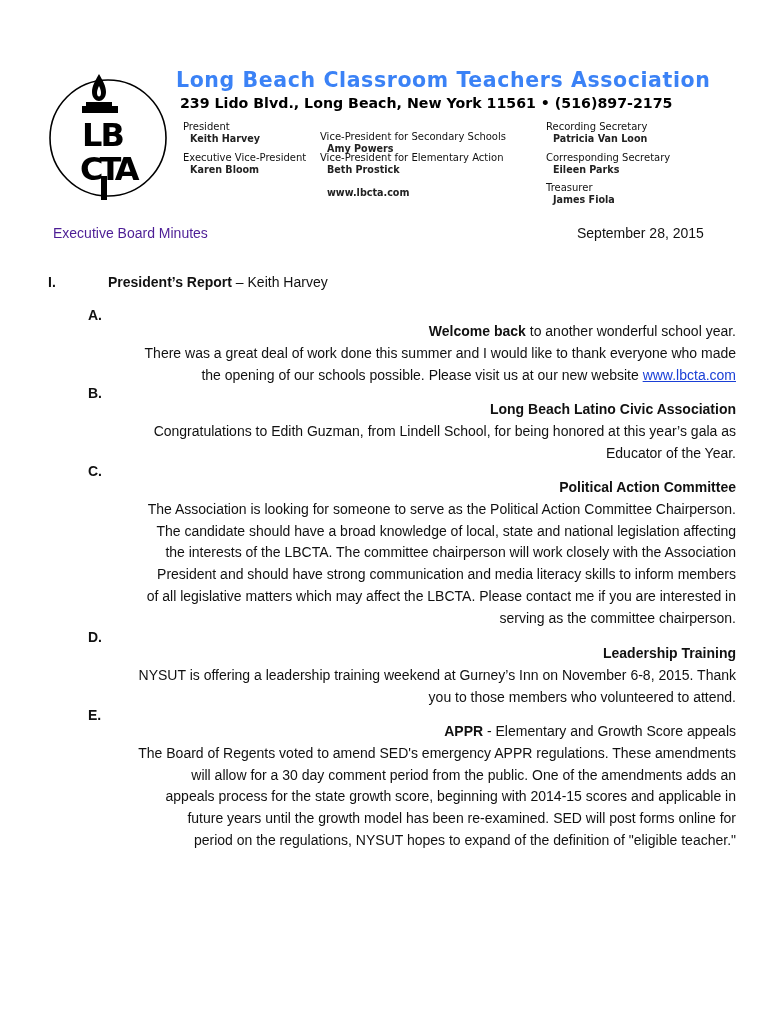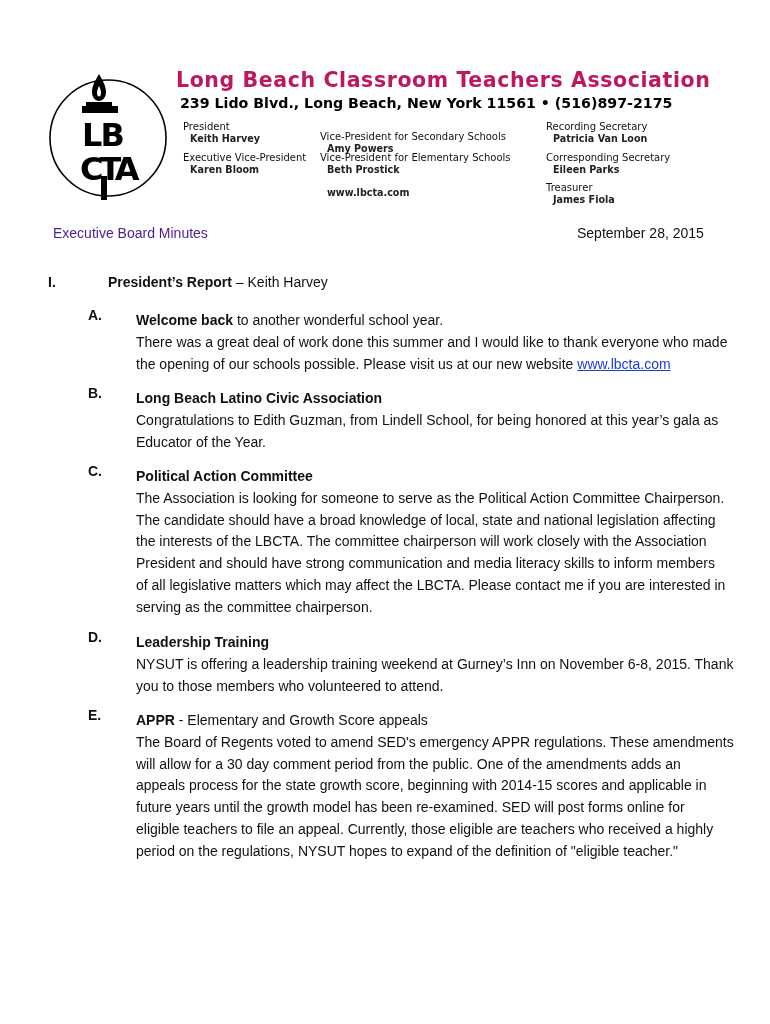--- a/index.html
+++ b/index.html
@@ -5,21 +5,21 @@
     html, body { margin: 0; padding: 0; background: #ffffff; }
     body {
       width: 770px; height: 1024px; position: relative; overflow: hidden;
       font-family: "Liberation Sans", sans-serif; color: #111;
     }
     .letterhead { position: absolute; left: 0; top: 0; width: 770px; height: 215px; }
     .logo { position: absolute; left: 46px; top: 66px; width: 130px; height: 140px; }
     .org-name {
       position: absolute; left: 176px; top: 68px;
       font-family: "DejaVu Sans", sans-serif; font-weight: bold; font-size: 20.5px;
-      letter-spacing: 0.6px; color: #be185d; white-space: nowrap;
+      letter-spacing: 0.6px; color: #3b82f6; white-space: nowrap;
     }
     .org-address {
       position: absolute; left: 180px; top: 95px;
       font-family: "DejaVu Sans", sans-serif; font-weight: bold; font-size: 14.2px;
       color: #000; white-space: nowrap;
     }
     .officer { position: absolute; font-family: "DejaVu Sans", sans-serif; white-space: nowrap; }
     .officer .role { font-size: 10px; color: #111; display: block; line-height: 12px; }
     .officer .person { font-size: 9.6px; font-weight: bold; color: #222; display: block; padding-left: 7px; line-height: 12px; }
     .web {
@@ -30,21 +30,21 @@
     .doc-title { position: absolute; left: 53px; top: 225px; font-size: 14px; color: #4c1d95; }
     .doc-date  { position: absolute; left: 577px; top: 225px; font-size: 14px; color: #111; }
 
     .body-text { font-size: 14px; line-height: 21.8px; color: #111; }
     .roman { position: absolute; left: 48px; top: 274px; font-size: 14px; font-weight: bold; }
     .roman-title { position: absolute; left: 108px; top: 274px; font-size: 14px; white-space: nowrap; }
     .roman-title b { font-weight: bold; }
 
     .item { position: absolute; left: 0; width: 770px; }
     .item .letter { position: absolute; left: 88px; top: 0; font-size: 14px; font-weight: bold; }
-    .item .content { position: absolute; left: 136px; top: 5px; width: 600px; }
+    .item .content { position: absolute; left: 136px; top: 16px; width: 600px; text-align: right; }
     .item .heading { font-weight: bold; }
     .item p { margin: 0; }
     a.link { color: #1a3fd6; text-decoration: underline; }
   </style>
 </head>
 <body>
 
 <div class="letterhead">
   <svg class="logo" viewBox="0 0 130 140" xmlns="http://www.w3.org/2000/svg">
     <circle cx="62" cy="72" r="58" fill="none" stroke="#000" stroke-width="1.6"></circle>
@@ -71,21 +71,21 @@
   </div>
   <div class="officer" style="left:183px; top:152px;">
     <span class="role">Executive Vice-President</span>
     <span class="person">Karen Bloom</span>
   </div>
   <div class="officer" style="left:320px; top:131px;">
     <span class="role">Vice-President for Secondary Schools</span>
     <span class="person">Amy Powers</span>
   </div>
   <div class="officer" style="left:320px; top:152px;">
-    <span class="role">Vice-President for Elementary Schools</span>
+    <span class="role">Vice-President for Elementary Action</span>
     <span class="person">Beth Prostick</span>
   </div>
   <div class="officer" style="left:546px; top:121px;">
     <span class="role">Recording Secretary</span>
     <span class="person">Patricia Van Loon</span>
   </div>
   <div class="officer" style="left:546px; top:152px;">
     <span class="role">Corresponding Secretary</span>
     <span class="person">Eileen Parks</span>
   </div>
@@ -146,16 +146,15 @@
 </div>
 
 <div class="item body-text" style="top:705px;">
   <span class="letter">E.</span>
   <div class="content">
     <p><span class="heading">APPR</span><span> - Elementary and Growth Score appeals</span></p>
     <p>The Board of Regents voted to amend SED's emergency APPR regulations. These amendments</p>
     <p>will allow for a 30 day comment period from the public.  One of the amendments adds an</p>
     <p>appeals process for the state growth score, beginning with 2014-15 scores and applicable in</p>
     <p>future years until the growth model has been re-examined.  SED will post forms online for</p>
-    <p>eligible teachers to file an appeal. Currently, those eligible are teachers who received a highly</p>
     <p>period on the regulations, NYSUT hopes to expand of the definition of "eligible teacher."</p>
   </div>
 </div>
 
 </body></html>

